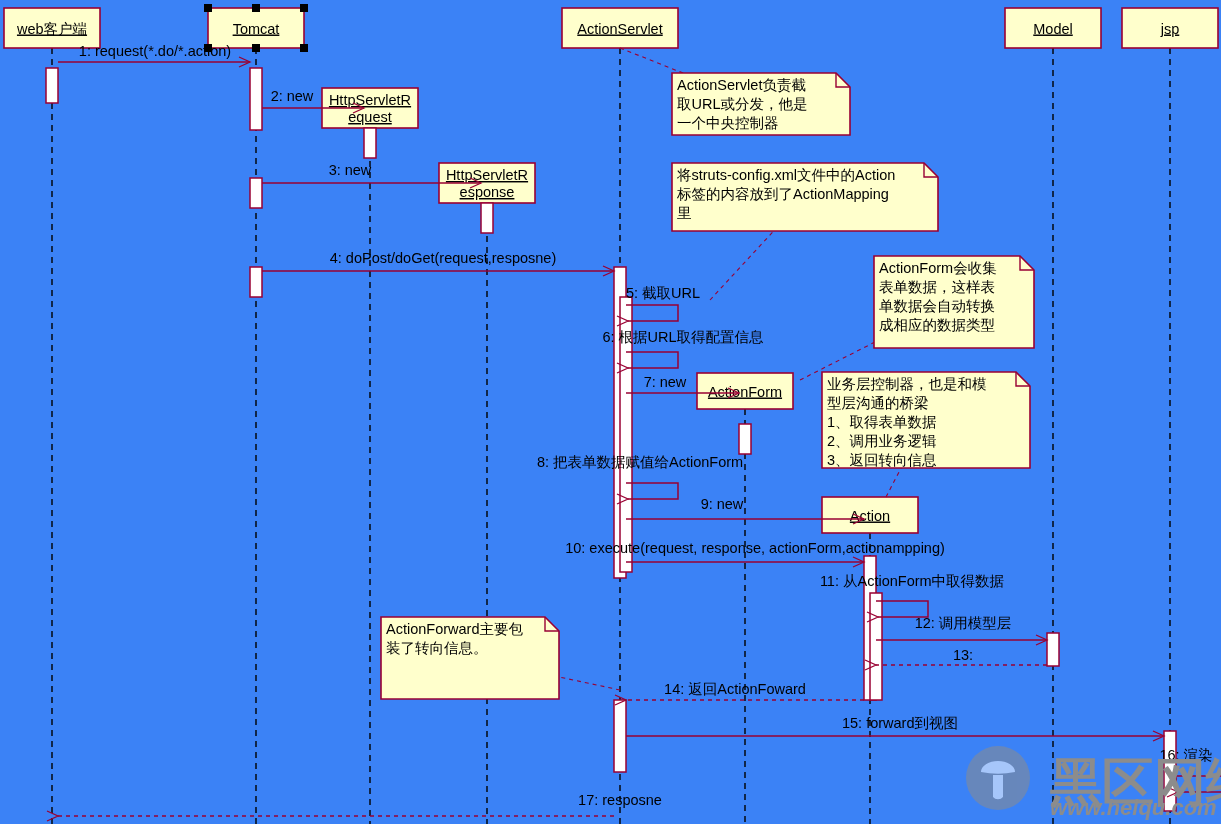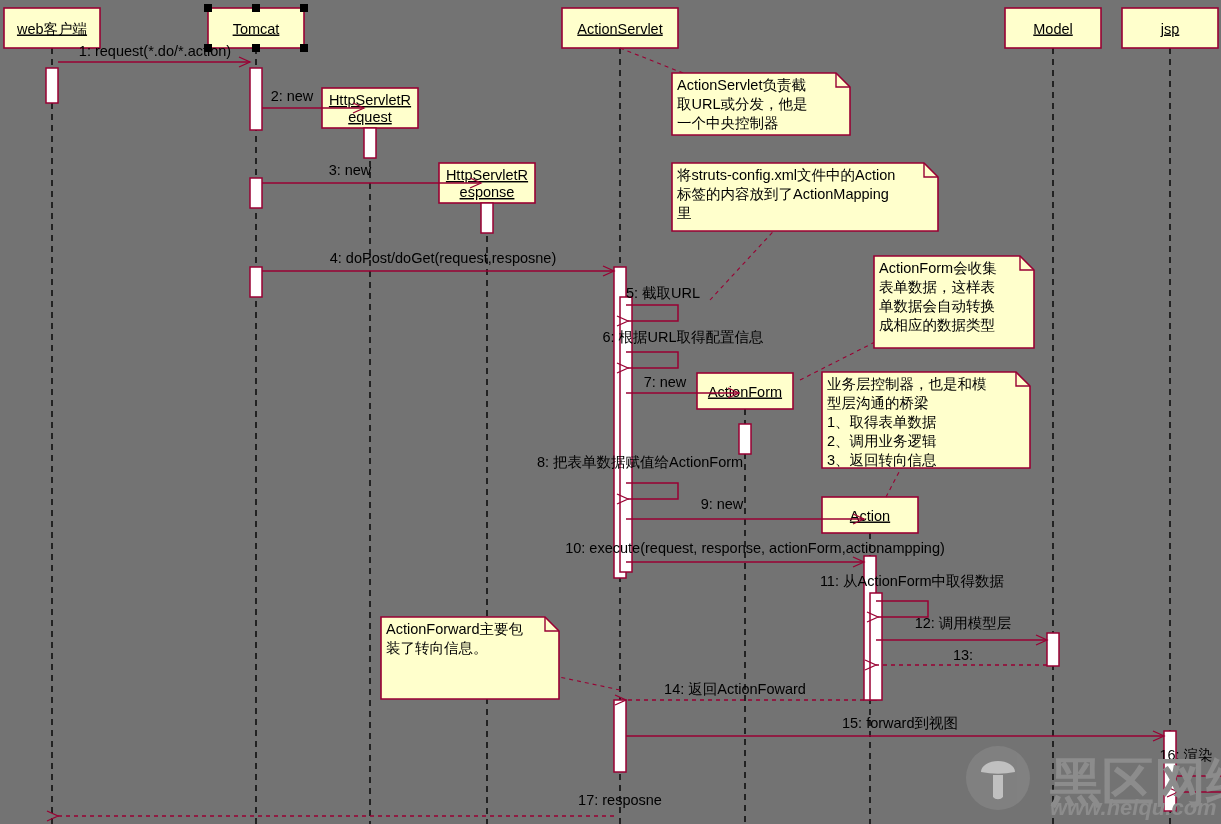--- a/index.html
+++ b/index.html
@@ -7,21 +7,21 @@
     margin: 0;
     padding: 0;
     background: #ffffff;
     font-family: "Liberation Sans", "DejaVu Sans", sans-serif;
   }
   #diagram-root {
     position: relative;
     width: 1221px;
     height: 824px;
     overflow: hidden;
-    background: #737373;
+    background: #3b82f6;
   }
   #diagram-svg {
     position: absolute;
     top: 0;
     left: 0;
     width: 1221px;
     height: 824px;
   }
 </style>
 </head>

